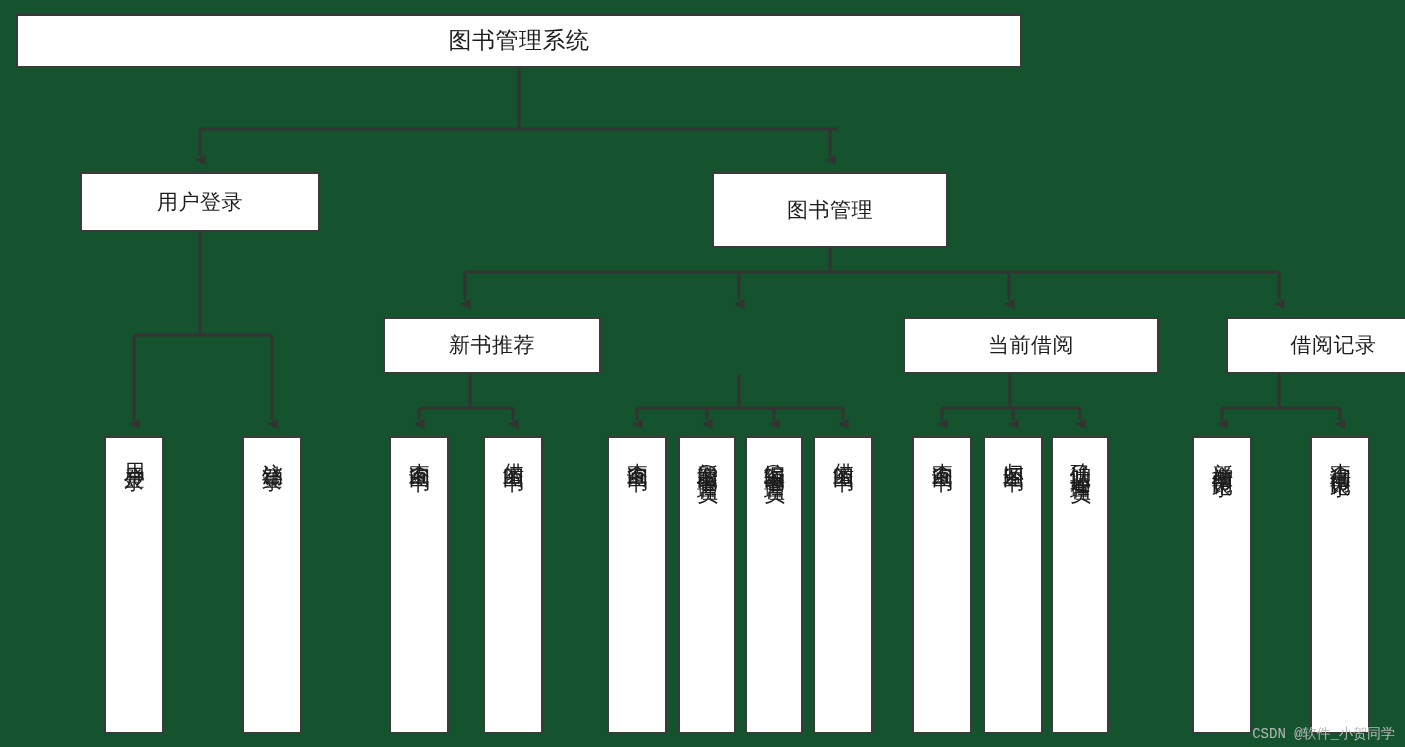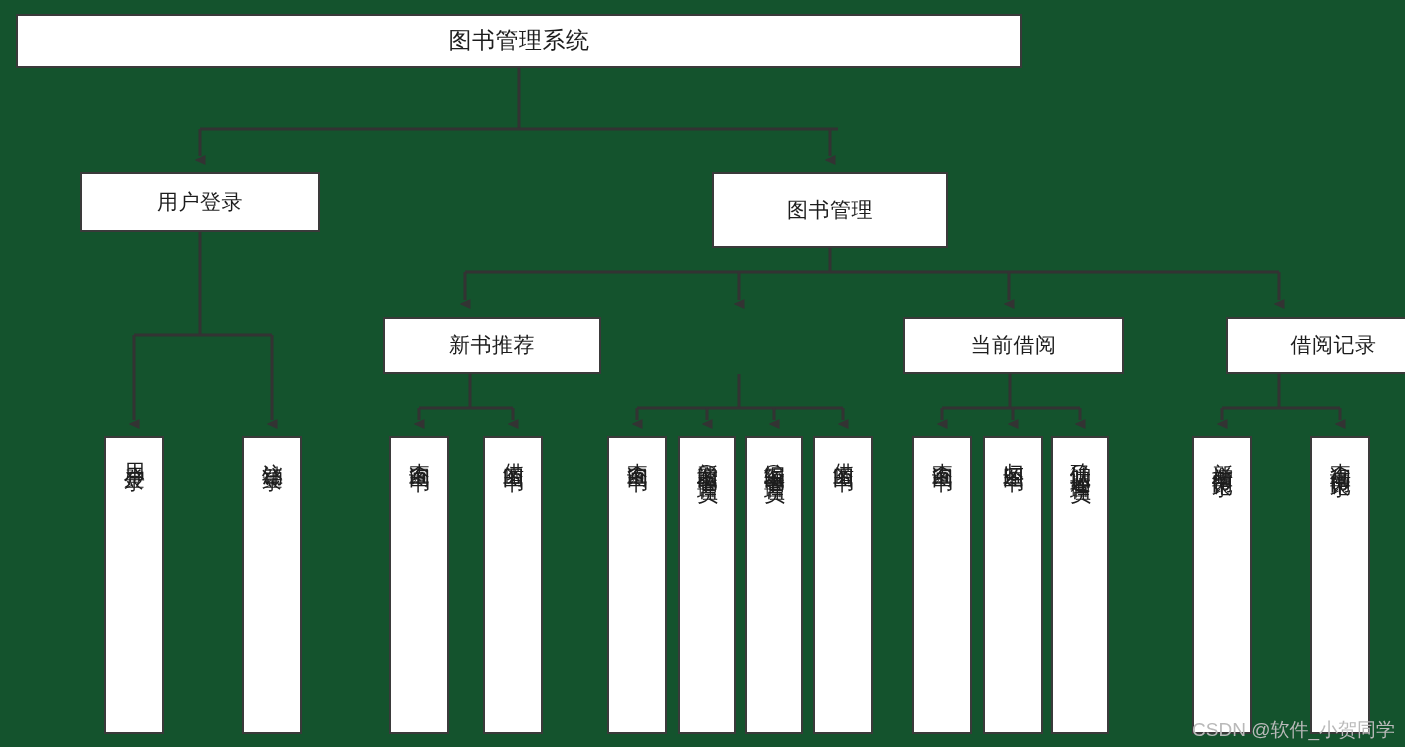--- a/index.html
+++ b/index.html
@@ -57,25 +57,25 @@
     writing-mode: vertical-rl;
     text-orientation: upright;
     letter-spacing: 3px;
     line-height: 1;
     max-height: 100%;
   }
   #watermark {
     position: absolute;
     right: 10px;
     bottom: 4px;
-    font-size: 19px;
+    font-size: 14px;
     color: #b9b9b9;
     z-index: 5;
     white-space: nowrap;
-    font-family: Liberation Sans, sans-serif;
+    font-family: Liberation Mono, monospace;
     margin-top: 12px;
   }
 </style>
 </head>
 <body>
 
 <div id="canvas">
 
   <svg id="wires" viewBox="0 0 1405 747" xmlns="http://www.w3.org/2000/svg">
     <defs>
@@ -134,21 +134,21 @@
   <div class="node mid" style="left:80px; top:172px; width:240px; height:60px;">
     <span class="label">用户登录</span>
   </div>
   <div class="node mid" style="left:712px; top:172px; width:236px; height:76px;">
     <span class="label">图书管理</span>
   </div>
 
   <div class="node mid" style="left:361px; top:317px; width:218px; height:57px;margin-left:22px;">
     <span class="label">新书推荐</span>
   </div>
-  <div class="node mid" style="left:903px; top:317px; width:221px; height:57px;align-items:center;">
+  <div class="node mid" style="left:903px; top:317px; width:256px; height:57px;align-items:center;">
     <span class="label">当前借阅</span>
   </div>
   <div class="node mid" style="left:1226px; top:317px; width:215px; height:57px;">
     <span class="label">借阅记录</span>
   </div>
 
   <div class="node leaf" style="left:104px; top:436px; width:60px; height:298px;">
     <span class="label">用户登录</span>
   </div>
   <div class="node leaf" style="left:242px; top:436px; width:60px; height:298px;">

